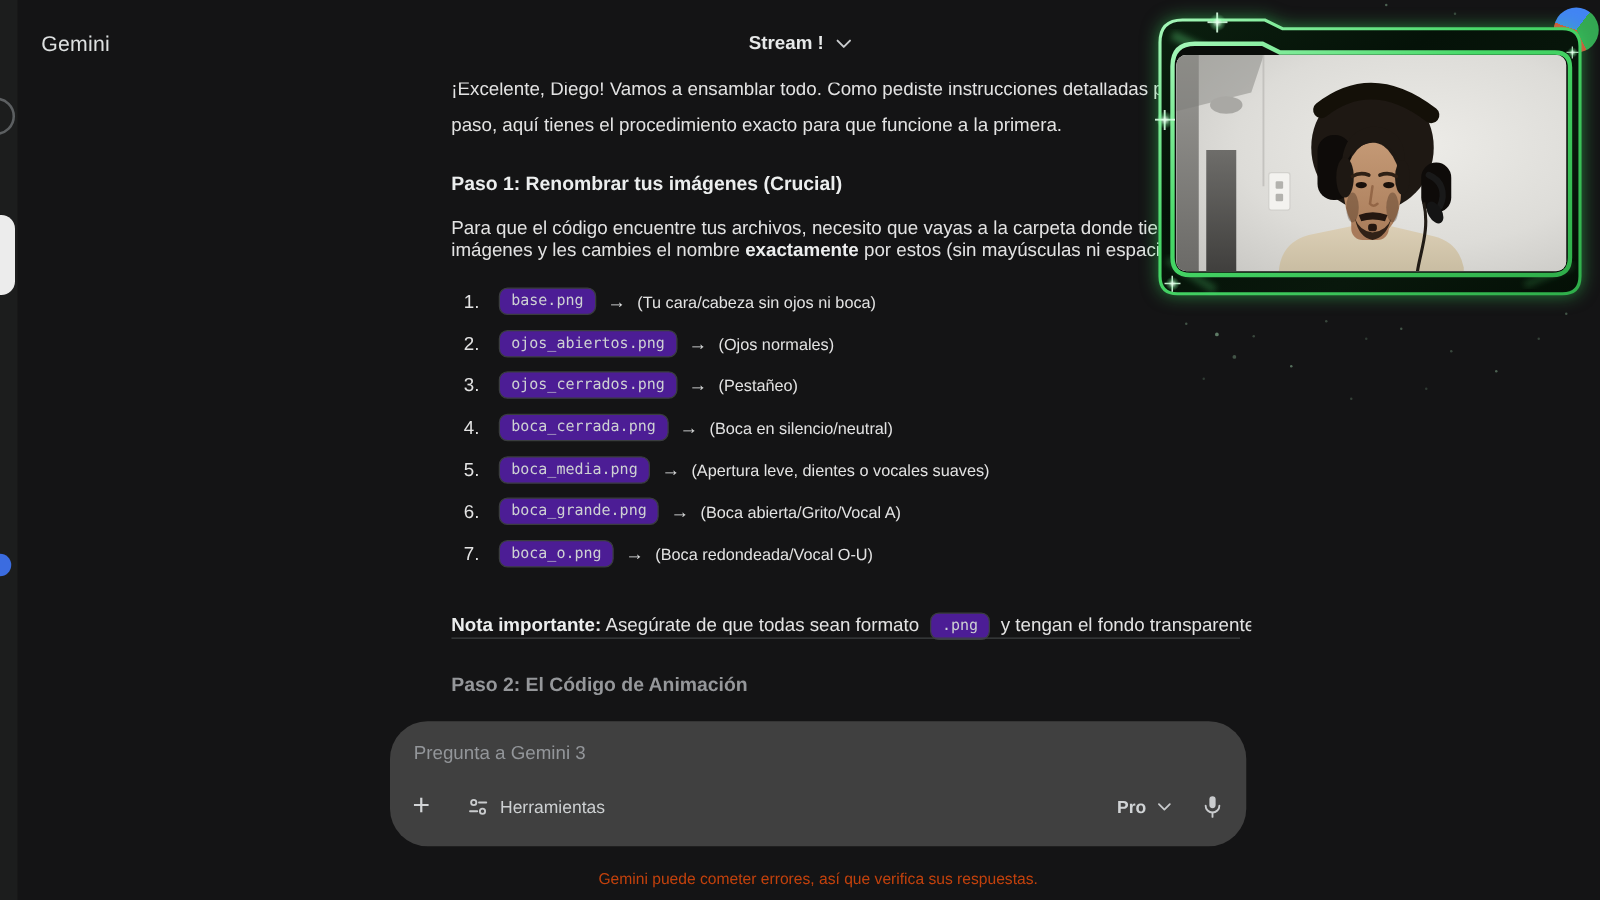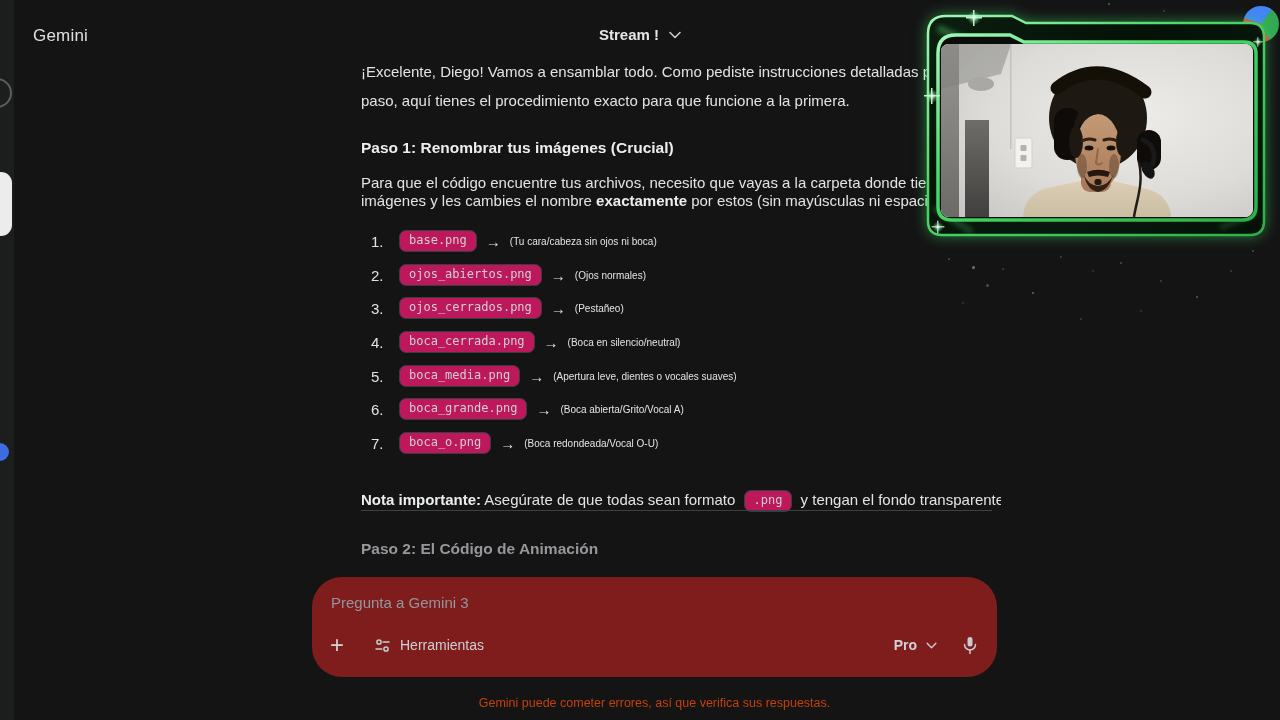--- a/index.html
+++ b/index.html
@@ -24,33 +24,33 @@
   .stream-label { font-size:15px; font-weight:700; color:#e6e8e8; }
 
   
   .chat-clip { position:absolute; left:361px; top:66px; width:640px; height:500px; overflow:hidden; z-index:2; }
   .line { position:absolute; left:0; white-space:nowrap; font-size:15px; line-height:24px; color:#e3e3e3; }
   .b { font-weight:700; color:#eceeee; }
   .h1 { position:absolute; left:0; font-size:15.5px; font-weight:700; color:#eceeee; white-space:nowrap; }
   .h2 { position:absolute; left:0; font-size:15.5px; font-weight:700; color:#95979a; white-space:nowrap; }
   .chip {
     display:inline-block; font-family:"DejaVu Sans Mono", monospace; font-size:12px;
-    color:#ced1d3; background:#be185d; border:1px solid #3a3d3f; border-radius:7px;
+    color:#ced1d3; background:#4c1d95; border:1px solid #3a3d3f; border-radius:7px;
     padding:2px 9px 3px; line-height:15px; vertical-align:middle;
   }
   .olrow { position:absolute; left:0; height:28px; display:flex; align-items:center; white-space:nowrap; padding-left:10px; }
   .olnum { width:17px; margin-right:11px; font-size:15px; color:#e3e3e3; }
   .arrow { margin:0 9px; font-size:15px; color:#dfe1e1; }
-  .desc { font-size:10px; color:#e3e3e3; }
+  .desc { font-size:13px; color:#e3e3e3; }
   .note { position:absolute; left:0; white-space:nowrap; font-size:15px; color:#e3e3e3; }
   .note .chip { margin:16px 4px; }
   .divider { position:absolute; left:0; width:631px; height:1px; background:#3e4143; }
 
   
-  .composer { position:absolute; left:312px; top:577px; width:685px; height:100px; background:#7f1d1d; border-radius:30px; z-index:3; }
+  .composer { position:absolute; left:312px; top:577px; width:685px; height:100px; background:#404040; border-radius:30px; z-index:3; }
   .placeholder { position:absolute; left:19px; top:17px; font-size:15px; color:#93969a; }
   .composer-row { position:absolute; left:18px; right:20px; bottom:13px; height:38px; display:flex; align-items:center; justify-content:space-between; }
   .cr-left, .cr-right { display:flex; align-items:center; }
   .plus-btn { font-size:24px; font-weight:300; color:#d2d4d6; line-height:24px; cursor:pointer; width:26px; }
   .tools-btn { display:flex; align-items:center; gap:9px; margin-left:18px; cursor:pointer; }
   .tools-label { font-size:14px; color:#cdd0d2; }
   .model-btn { display:flex; align-items:center; gap:9px; margin-right:26px; cursor:pointer; }
   .model-label { font-size:14px; font-weight:600; color:#d0d3d5; }
   .mic-btn { cursor:pointer; display:flex; align-items:center; }
 

